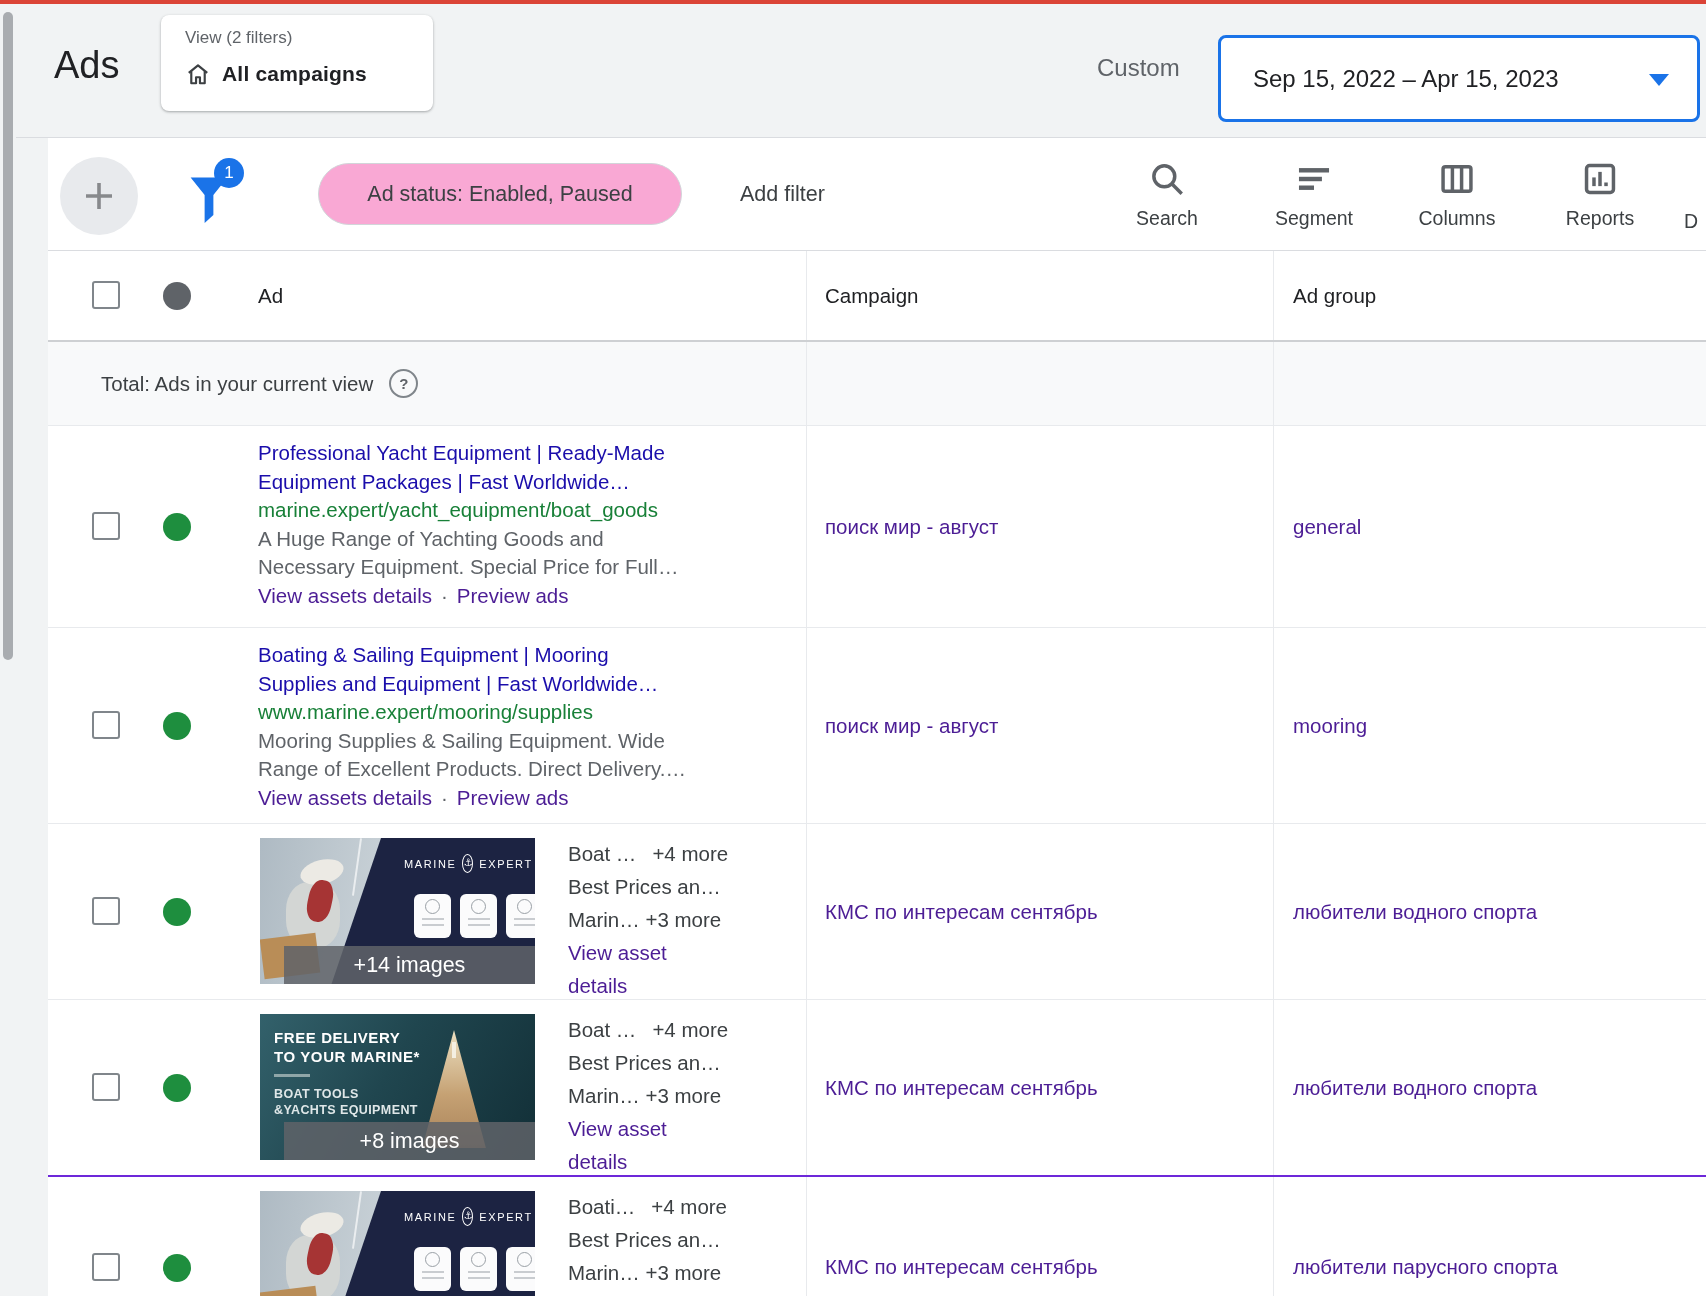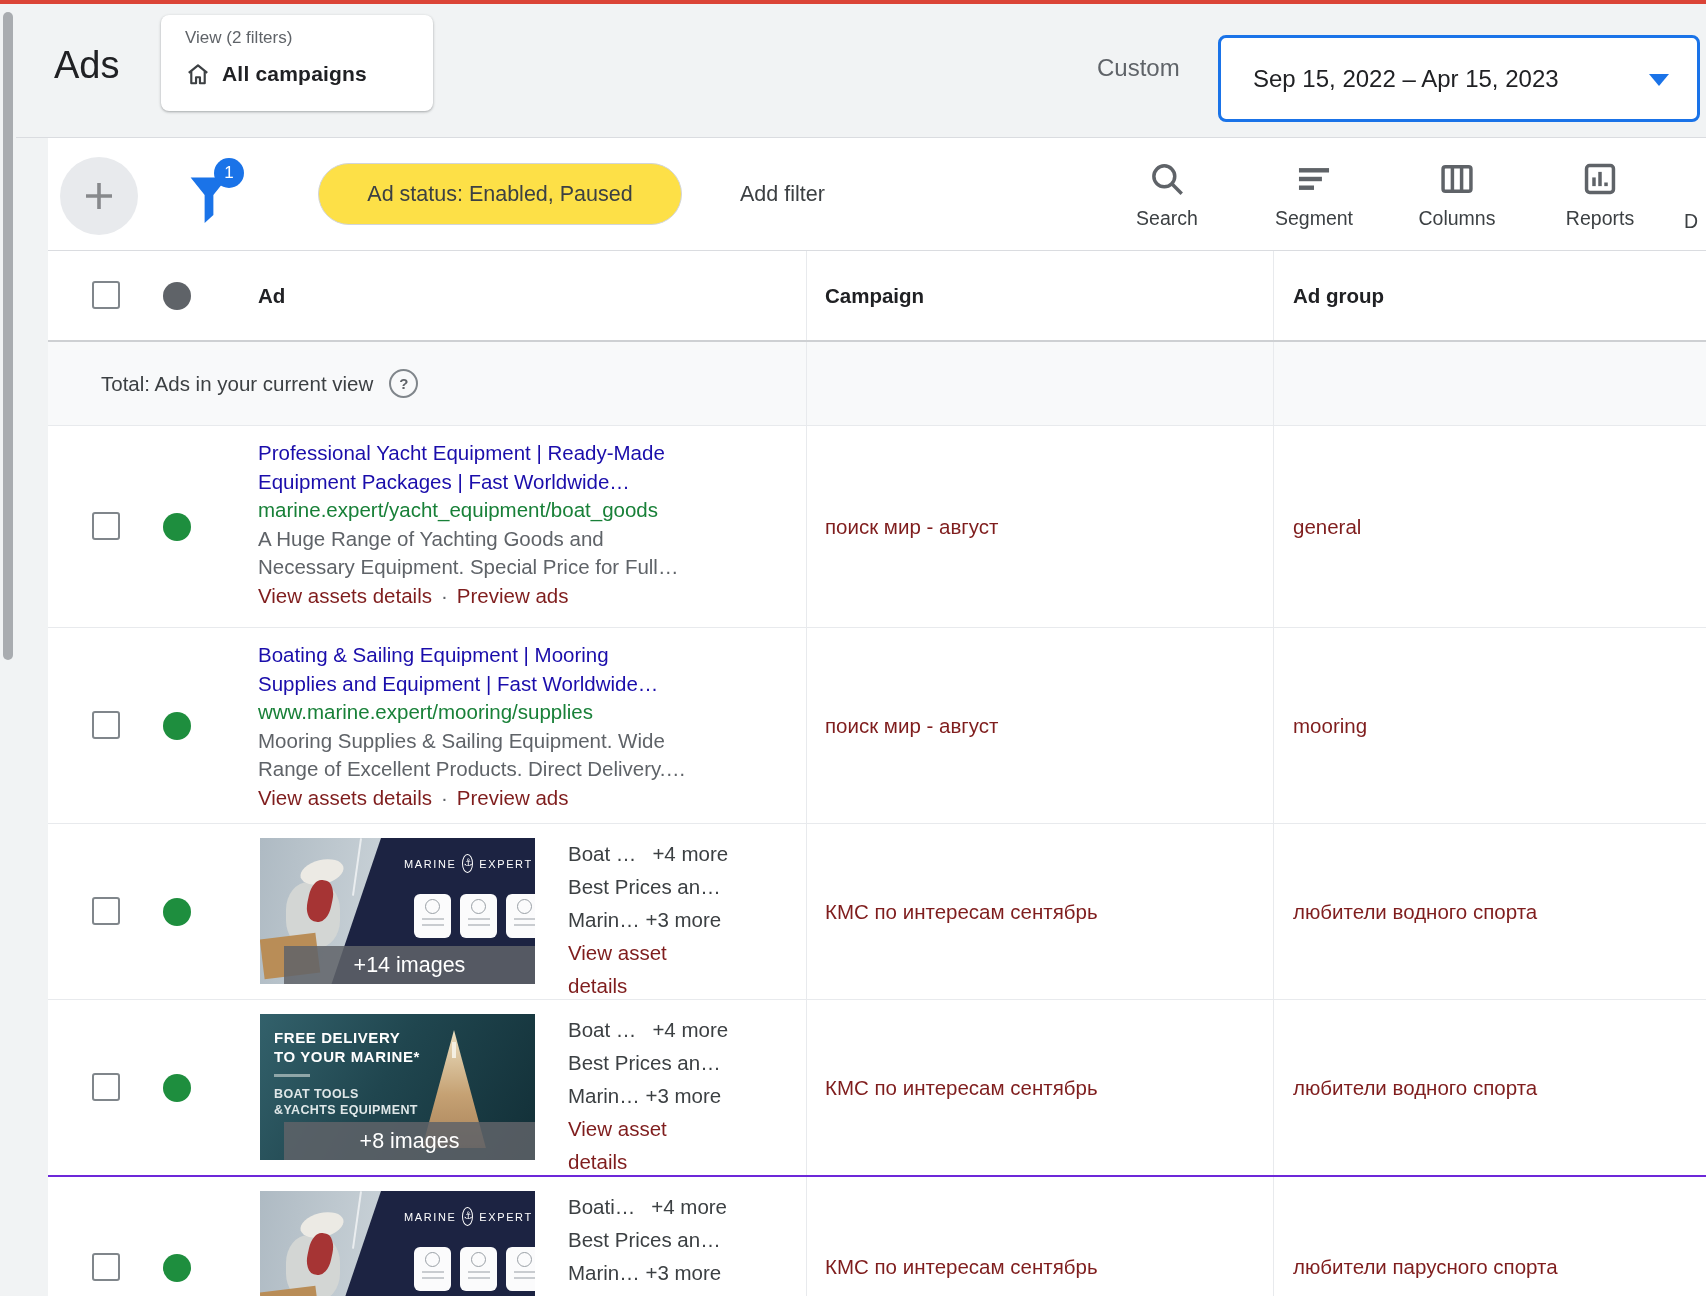--- a/index.html
+++ b/index.html
@@ -34,34 +34,34 @@
 
   
   .content{position:absolute;left:48px;top:138px;width:1658px;height:1158px;background:#fff;overflow:hidden;}
 
   
   .toolbar{position:relative;width:1658px;height:113px;border-bottom:1px solid #dadce0;box-sizing:border-box;}
   .plus-btn{position:absolute;left:12px;top:19px;width:78px;height:78px;border-radius:50%;background:#e8eaed;display:flex;align-items:center;justify-content:center;cursor:pointer;}
   .funnel-wrap{position:absolute;left:138px;top:20px;width:64px;height:76px;cursor:pointer;}
   .funnel-wrap svg{position:absolute;left:2px;top:16px;}
   .badge{position:absolute;left:28px;top:0;width:30px;height:30px;border-radius:50%;background:#1a73e8;color:#fff;font-size:17px;display:flex;align-items:center;justify-content:center;}
-  .chip{position:absolute;left:270px;top:25px;width:364px;height:62px;border:1.5px solid #d2d5d9;border-radius:31px;box-sizing:border-box;display:flex;align-items:center;justify-content:center;font-size:21.5px;color:#3c4043;background:#fde047;cursor:pointer;}
+  .chip{position:absolute;left:270px;top:25px;width:364px;height:62px;border:1.5px solid #d2d5d9;border-radius:31px;box-sizing:border-box;display:flex;align-items:center;justify-content:center;font-size:21.5px;color:#3c4043;background:#f9a8d4;cursor:pointer;}
   .add-filter{position:absolute;left:692px;top:25px;height:62px;display:flex;align-items:center;font-size:21.5px;color:#3c4043;cursor:pointer;}
   .tool-btn{position:absolute;top:22px;width:130px;display:flex;flex-direction:column;align-items:center;cursor:pointer;}
   .tool-btn .tlabel{margin-top:9px;font-size:19.5px;color:#3c4043;}
   .tb-search{left:1054px;}  .tb-segment{left:1201px;}  .tb-columns{left:1344px;}  .tb-reports{left:1487px;}
   .d-cut{position:absolute;left:1636px;top:72px;font-size:19.5px;color:#3c4043;cursor:pointer;}
 
   
   .trow{display:grid;grid-template-columns:758px 467px 433px;box-sizing:border-box;}
   .cell{position:relative;box-sizing:border-box;}
   .c2,.c3{border-left:1px solid #e8eaed;display:flex;align-items:center;}
   .c2{padding-left:18px;} .c3{padding-left:19px;}
   .thead-row{height:91px;border-bottom:2px solid #ced0d3;}
-  .thead-row .hlabel{font-size:20.5px;font-weight:700;color:#202124;}
+  .thead-row .hlabel{font-size:20.5px;font-weight:400;color:#202124;}
   .thead-row .c1 .hlabel{position:absolute;left:210px;top:50%;transform:translateY(-50%);}
   .total-row{height:84px;background:#f8f9fa;border-bottom:1px solid #e8eaed;}
   .total-row .c1{display:flex;align-items:center;padding-left:53px;font-size:20.5px;color:#3c4043;}
   .qmark{margin-left:16px;width:25px;height:25px;border:2px solid #80868b;border-radius:50%;color:#5f6368;font-size:15px;font-weight:700;display:flex;align-items:center;justify-content:center;cursor:pointer;}
 
   .r1{height:202px;border-bottom:1px solid #e8eaed;}
   .r2{height:196px;border-bottom:1px solid #e8eaed;}
   .r3{height:176px;border-bottom:1px solid #e8eaed;}
   .r4{height:177px;border-bottom:2px solid #6d28d9;}
   .r5{height:240px;}
@@ -70,21 +70,21 @@
   .dot{position:absolute;left:115px;top:calc(50% - 14px);width:28px;height:28px;border-radius:50%;}
   .dot.green{background:#1e8e3e;} .dot.gray{background:#5f6368;}
   .r5 .cb{top:76px;} .r5 .dot{top:77px;}
   .r5 .c2,.r5 .c3{align-items:flex-start;padding-top:78px;}
 
   .adtext{margin-left:210px;padding-top:13px;width:480px;font-size:20.5px;line-height:28.5px;}
   .adtext .t{color:#1a0dab;cursor:pointer;}
   .adtext .u{color:#188038;}
   .adtext .d{color:#5f6368;}
   .links{display:flex;gap:9px;align-items:center;}
-  .lnk{color:#7f1d1d;cursor:pointer;}
+  .lnk{color:#4c1d95;cursor:pointer;}
   .links .sep{color:#5f6368;}
   .camp,.adg{font-size:20.5px;}
 
   
   .thumb{position:absolute;left:212px;top:14px;width:275px;height:146px;overflow:hidden;cursor:pointer;}
   .imgbar{position:absolute;left:0;right:0;bottom:0;height:38px;background:rgba(95,99,104,.85);color:#fff;font-size:21.5px;display:flex;align-items:center;justify-content:center;margin-left:24px;}
   .side{position:absolute;left:520px;top:13px;width:180px;font-size:20.5px;line-height:33px;color:#3c4043;}
   .side .more{margin-left:16px;margin-top:46px;}
   .side .blk{display:block;}
 

